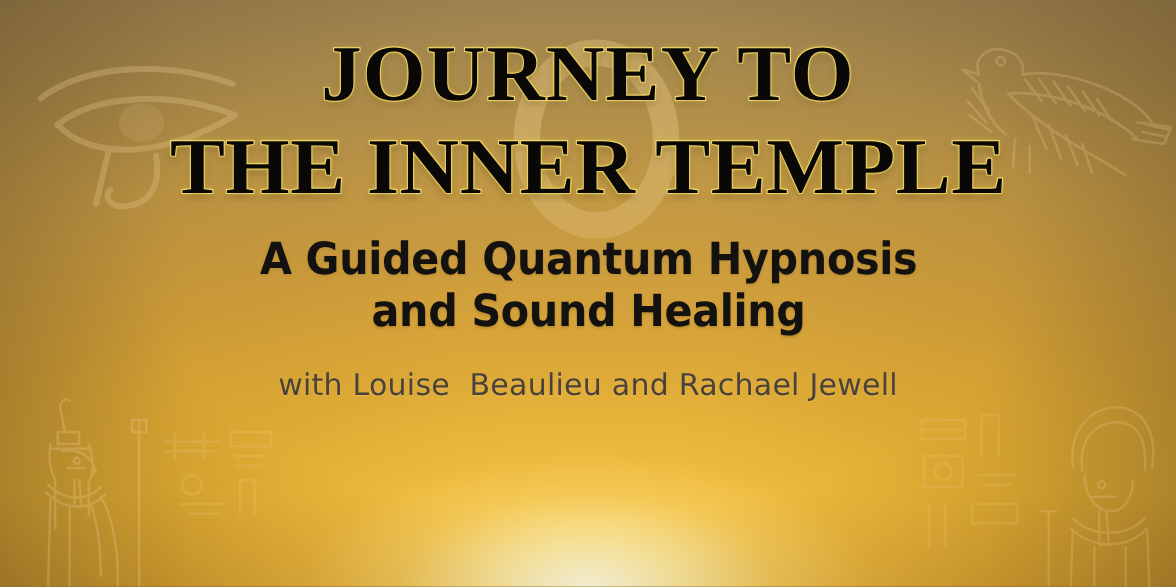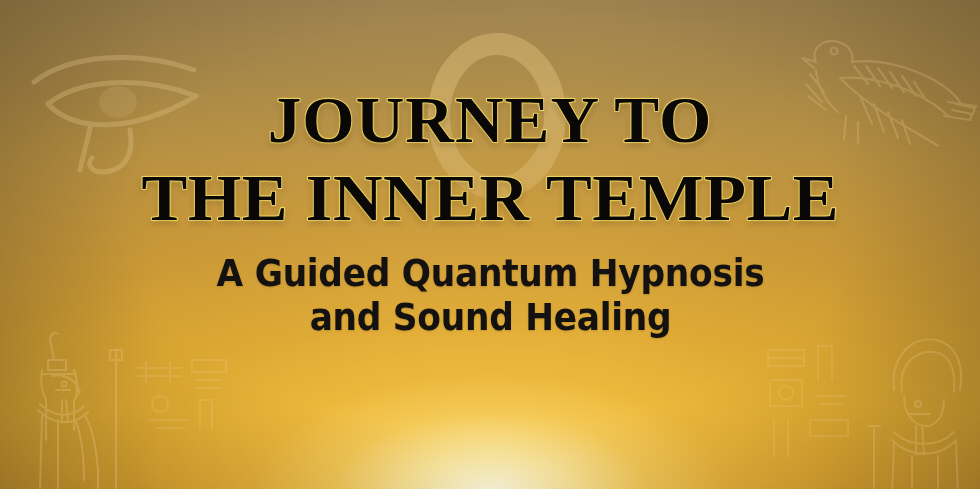--- a/index.html
+++ b/index.html
@@ -82,21 +82,21 @@
   .art-glyphs-r { left: 760px; top: 340px; width: 110px; height: 120px; opacity: 0.16; }
 
   
   .content {
     position: absolute;
     inset: 0;
     display: flex;
     flex-direction: column;
     align-items: center;
     justify-content: flex-start;
-    padding-top: 88px;
+    padding-top: 30px;
     box-sizing: border-box;
   }
 
   .title-line {
     font-family: "Liberation Serif", "DejaVu Serif", serif;
     font-weight: bold;
     color: #0a0806;
     text-align: center;
     line-height: 0.98;
     white-space: nowrap;
@@ -309,15 +309,16 @@
 
   <div class="content">
     <div class="title-line title-1">JOURNEY TO</div>
     <div class="title-line title-2">THE INNER TEMPLE</div>
 
     <div class="subtitle">
       <div class="subtitle-line">A Guided Quantum Hypnosis</div>
       <div class="subtitle-line">and Sound Healing</div>
     </div>
 
+    <div class="byline">with Louise  Beaulieu and Rachael Jewell</div>
   </div>
 
 </div>
 
 </body></html>

